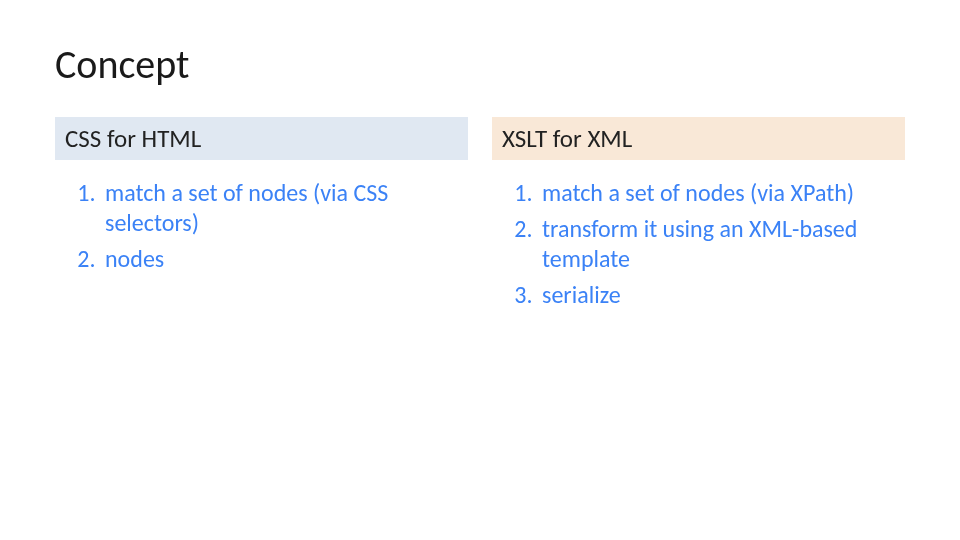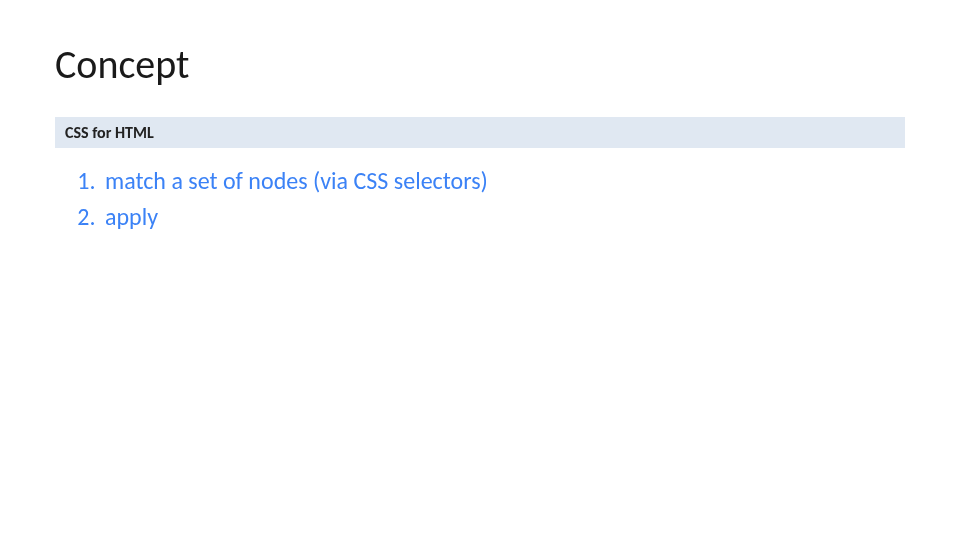--- a/index.html
+++ b/index.html
@@ -26,22 +26,22 @@
   }
   .columns {
     display: flex;
     gap: 24px;
   }
   .col {
     flex: 1;
     min-width: 0;
   }
   .header-band {
-    font-size: 16px;
-    font-weight: 700;
+    font-size: 25px;
+    font-weight: 400;
     padding: 6px 10px;
     color: #222;
   }
   .band-blue {
     background: #e0e8f2;
   }
   .band-orange {
     background: #f9e8d7;
   }
   ol.list {
@@ -61,19 +61,27 @@
 
 <div class="slide">
   <h1 class="title">Concept</h1>
 
   <div class="columns">
 
     <div class="col">
       <div class="header-band band-blue">CSS for HTML</div>
       <ol class="list">
         <li>match a set of nodes (via CSS selectors)</li>
-        <li>apply</li>
+        <li>nodes</li>
       </ol>
     </div>
 
+    <div class="col">
+      <div class="header-band band-orange">XSLT for XML</div>
+      <ol class="list">
+        <li>match a set of nodes (via XPath)</li>
+        <li>transform it using an XML-based template</li>
+        <li>serialize</li>
+      </ol>
+    </div>
 
   </div>
 </div>
 
 </body></html>

